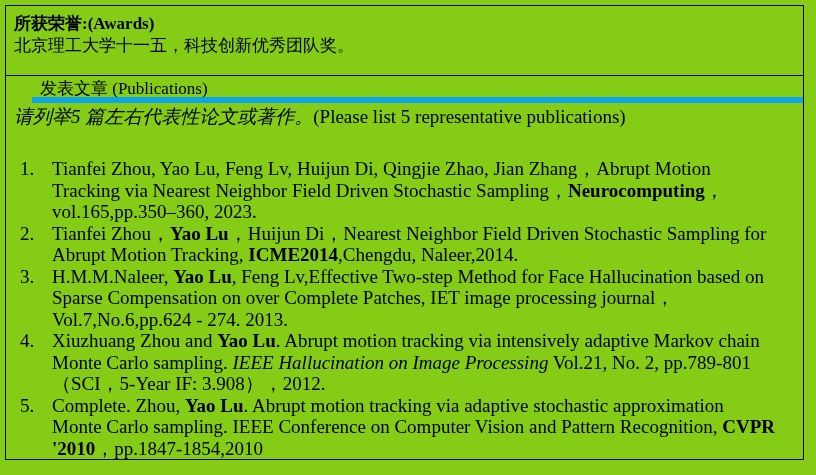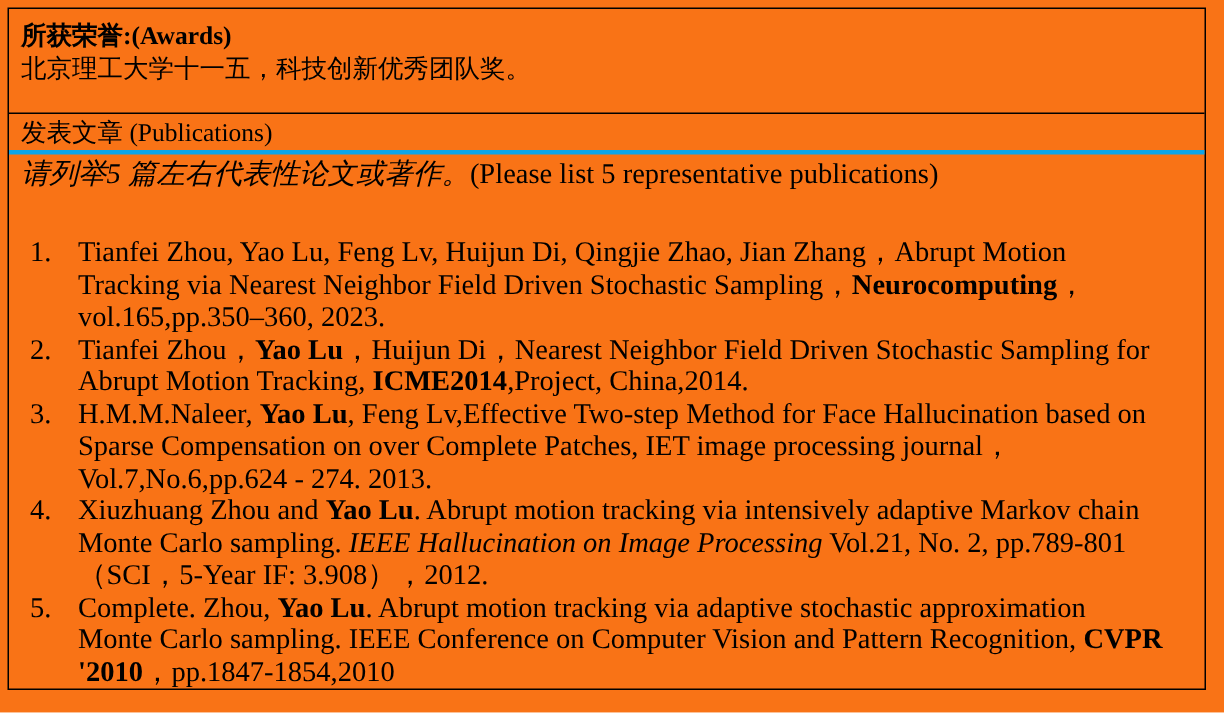--- a/index.html
+++ b/index.html
@@ -4,21 +4,21 @@
 <style>
   html, body {
     margin: 0;
     padding: 0;
     background: #ffffff;
   }
   .page {
     position: relative;
     width: 816px;
     height: 475px;
-    background: #f97316;
+    background: #84cc16;
     font-family: "Liberation Serif", "DejaVu Serif", serif;
     color: #000000;
     overflow: hidden;
   }
   .doc-table {
     position: absolute;
     left: 5px;
     top: 5px;
     width: 799px;
     height: 455px;
@@ -32,24 +32,25 @@
   }
   .row-awards {
     height: 95px;
     border-bottom: 1px solid #000000;
     padding: 7px 10px 0 8px;
     font-size: 17px;
     line-height: 22px;
   }
   .row-pub-header {
     height: 27px;
-    border-bottom: 3px solid #0ea5e9;
+    border-bottom: 6px solid #0ea5e9;
     padding: 2px 10px 0 8px;
     font-size: 17px;
     line-height: 22px;
+    margin-left: 26px;
   }
   .row-pub-body {
     flex: 1;
     padding: 3px 26px 0 8px;
     font-size: 19px;
     line-height: 21.5px;
   }
   .awards-title {
     font-weight: bold;
   }
@@ -87,21 +88,21 @@
     </div>
 
     <div class="row row-pub-header">
       <div>发表文章 (Publications)</div>
     </div>
 
     <div class="row row-pub-body">
       <p class="pub-instruction"><span class="i">请列举5 篇左右代表性论文或著作。</span><span>(Please list 5 representative publications)</span></p>
       <ol class="pub-list">
           <li><span>Tianfei Zhou, Yao Lu, Feng Lv, Huijun Di, Qingjie Zhao, Jian Zhang，Abrupt Motion Tracking via Nearest Neighbor Field Driven Stochastic Sampling，</span><span class="b">Neurocomputing</span><span>，vol.165,pp.350–360, 2023.</span></li>
-          <li><span>Tianfei Zhou，</span><span class="b">Yao Lu</span><span>，Huijun Di，Nearest Neighbor Field Driven Stochastic Sampling for Abrupt Motion Tracking, </span><span class="b">ICME2014</span><span>,Project, China,2014.</span></li>
+          <li><span>Tianfei Zhou，</span><span class="b">Yao Lu</span><span>，Huijun Di，Nearest Neighbor Field Driven Stochastic Sampling for Abrupt Motion Tracking, </span><span class="b">ICME2014</span><span>,Chengdu, Naleer,2014.</span></li>
           <li><span>H.M.M.Naleer, </span><span class="b">Yao Lu</span><span>, Feng Lv,Effective Two-step Method for Face Hallucination based on Sparse Compensation on over Complete Patches, IET image processing journal，Vol.7,No.6,pp.624 - 274. 2013.</span></li>
           <li><span>Xiuzhuang Zhou and </span><span class="b">Yao Lu</span><span>. Abrupt motion tracking via intensively adaptive Markov chain Monte Carlo sampling. </span><span class="i">IEEE Hallucination on Image Processing</span><span> Vol.21, No. 2, pp.789-801（SCI，5-Year IF: 3.908），2012.</span></li>
           <li><span>Complete. Zhou, </span><span class="b">Yao Lu</span><span>. Abrupt motion tracking via adaptive stochastic approximation Monte Carlo sampling. IEEE Conference on Computer Vision and Pattern Recognition, </span><span class="b">CVPR '2010</span><span>，pp.1847-1854,2010</span></li>
         </ol>
     </div>
 
   </div>
 </div>
 
 </body></html>

